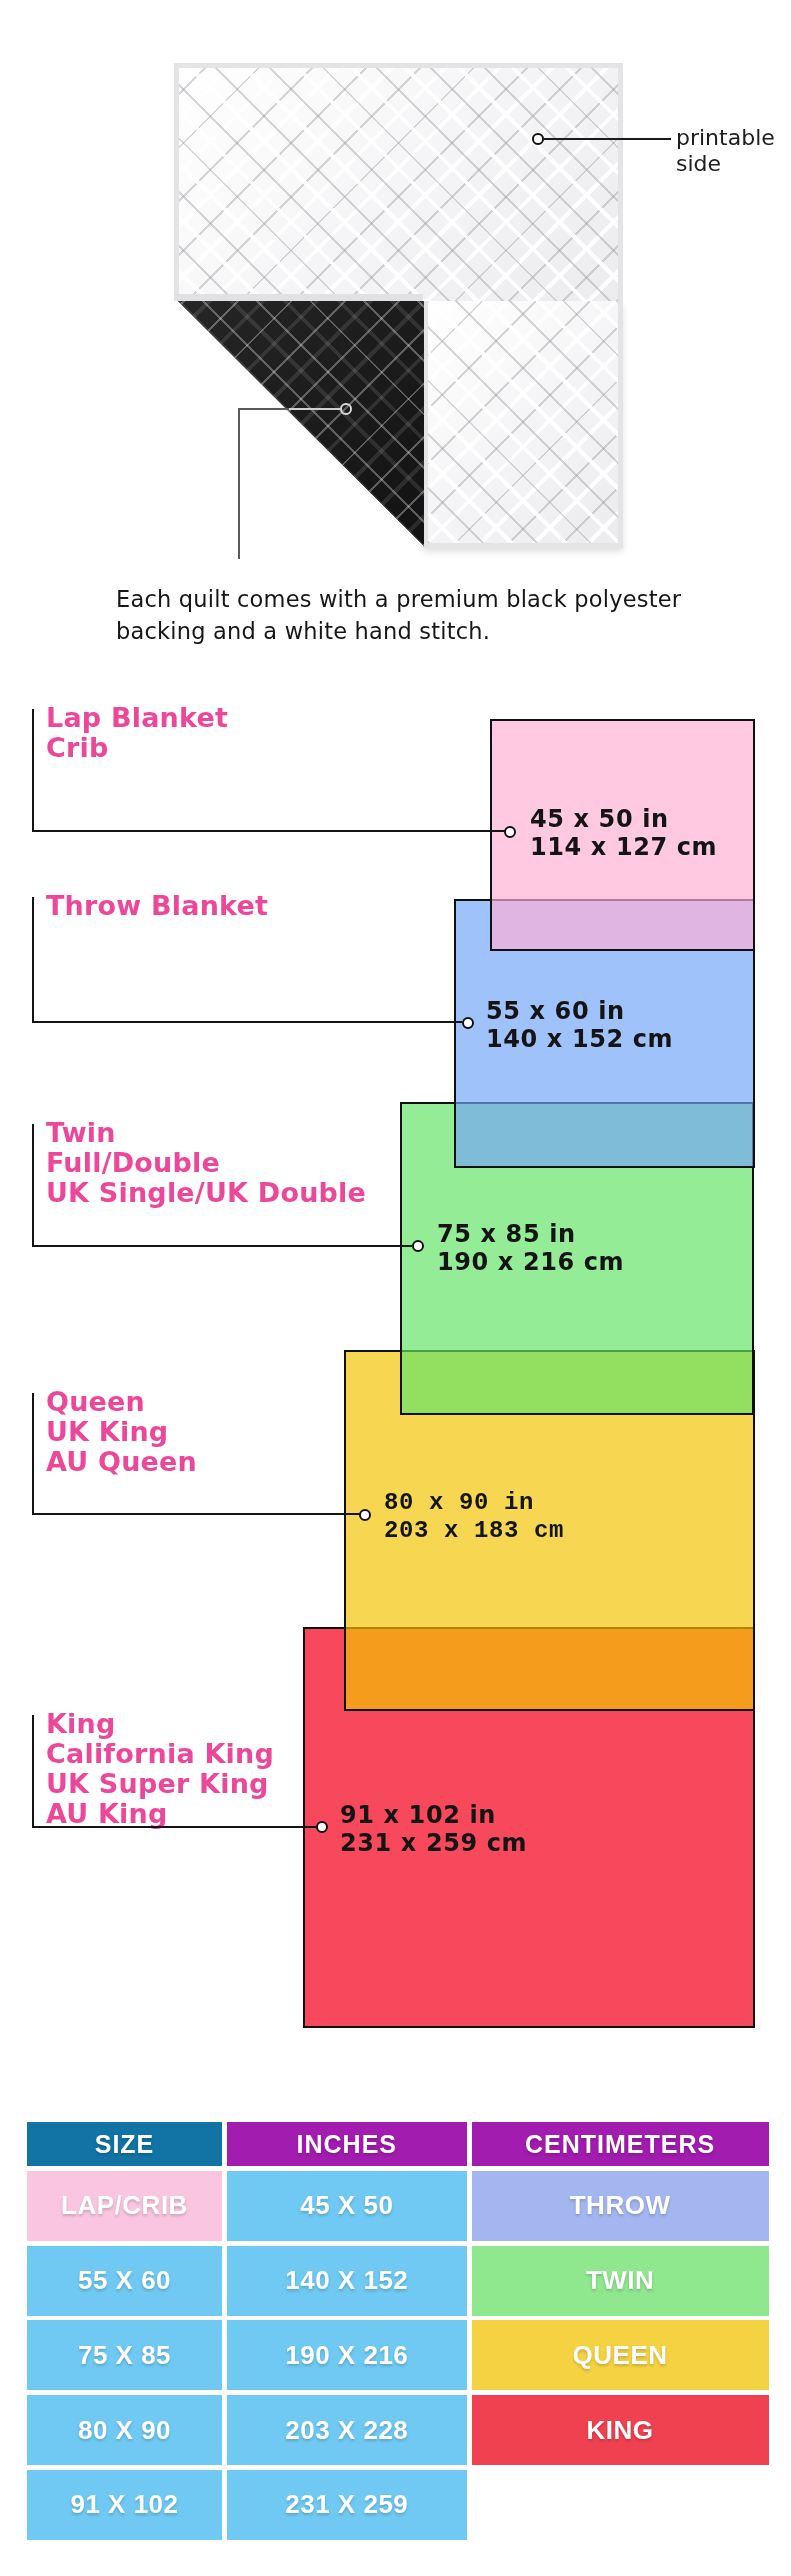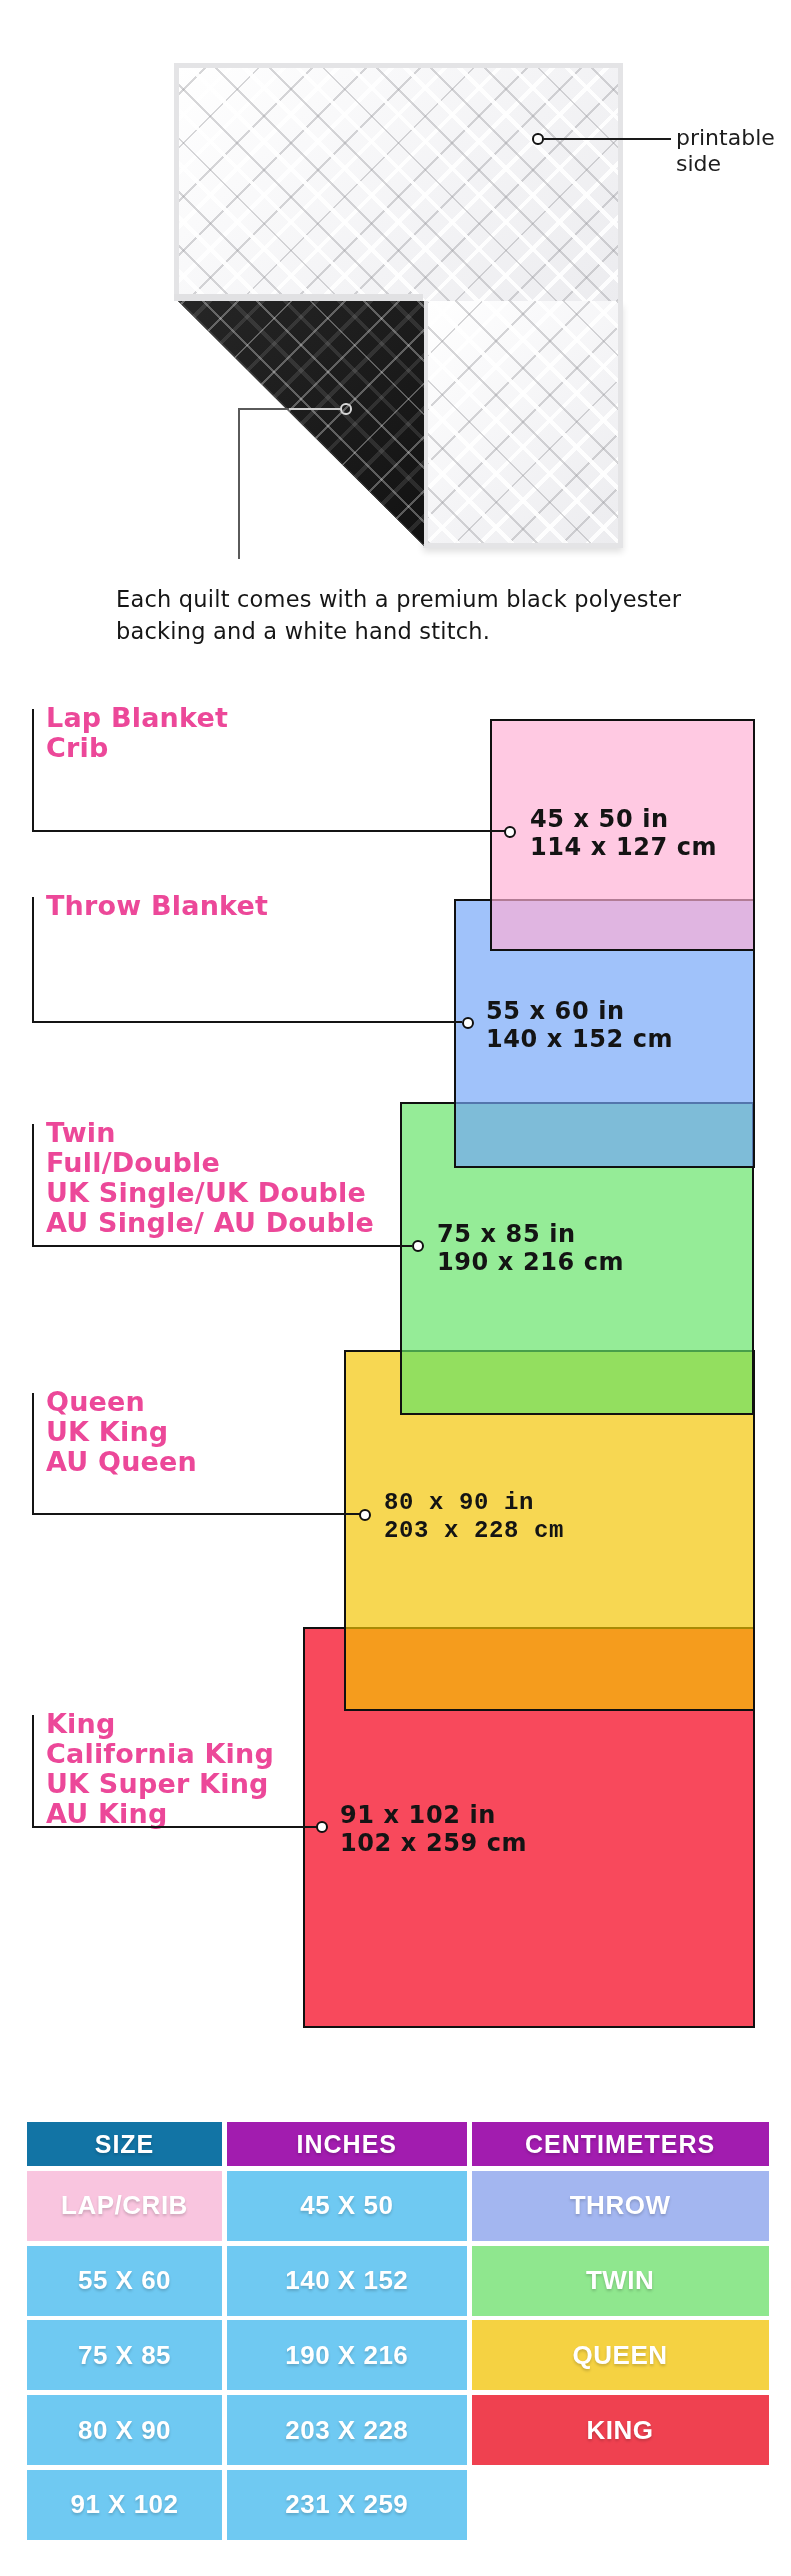--- a/index.html
+++ b/index.html
@@ -125,21 +125,20 @@
       <div>Lap Blanket</div>
       <div>Crib</div>
     </div>
     <div class="b-label lb2">
       <div>Throw Blanket</div>
     </div>
     <div class="b-label lb3">
       <div>Twin</div>
       <div>Full/Double</div>
       <div>UK Single/UK Double</div>
-      <div>AU Single/ AU Double</div>
     </div>
     <div class="b-label lb4">
       <div>Queen</div>
       <div>UK King</div>
       <div>AU Queen</div>
     </div>
     <div class="b-label lb5">
       <div>King</div>
       <div>California King</div>
       <div>UK Super King</div>
@@ -171,25 +170,25 @@
     <div class="b-size st2">
       <div>55 x 60 in</div>
       <div>140 x 152 cm</div>
     </div>
     <div class="b-size st3">
       <div>75 x 85 in</div>
       <div>190 x 216 cm</div>
     </div>
     <div class="b-size st4">
       <div>80 x 90 in</div>
-      <div>203 x 228 cm</div>
+      <div>203 x 183 cm</div>
     </div>
     <div class="b-size st5">
       <div>91 x 102 in</div>
-      <div>102 x 259 cm</div>
+      <div>231 x 259 cm</div>
     </div>
   </div>
 
   <div class="size-table">
     <div class="cell cell-header hd-size">SIZE</div>
     <div class="cell cell-header hd-gray">INCHES</div>
     <div class="cell cell-header hd-gray">CENTIMETERS</div>
 
     <div class="cell cell-data lab-lap">LAP/CRIB</div>
     <div class="cell cell-data">45 X 50</div>

